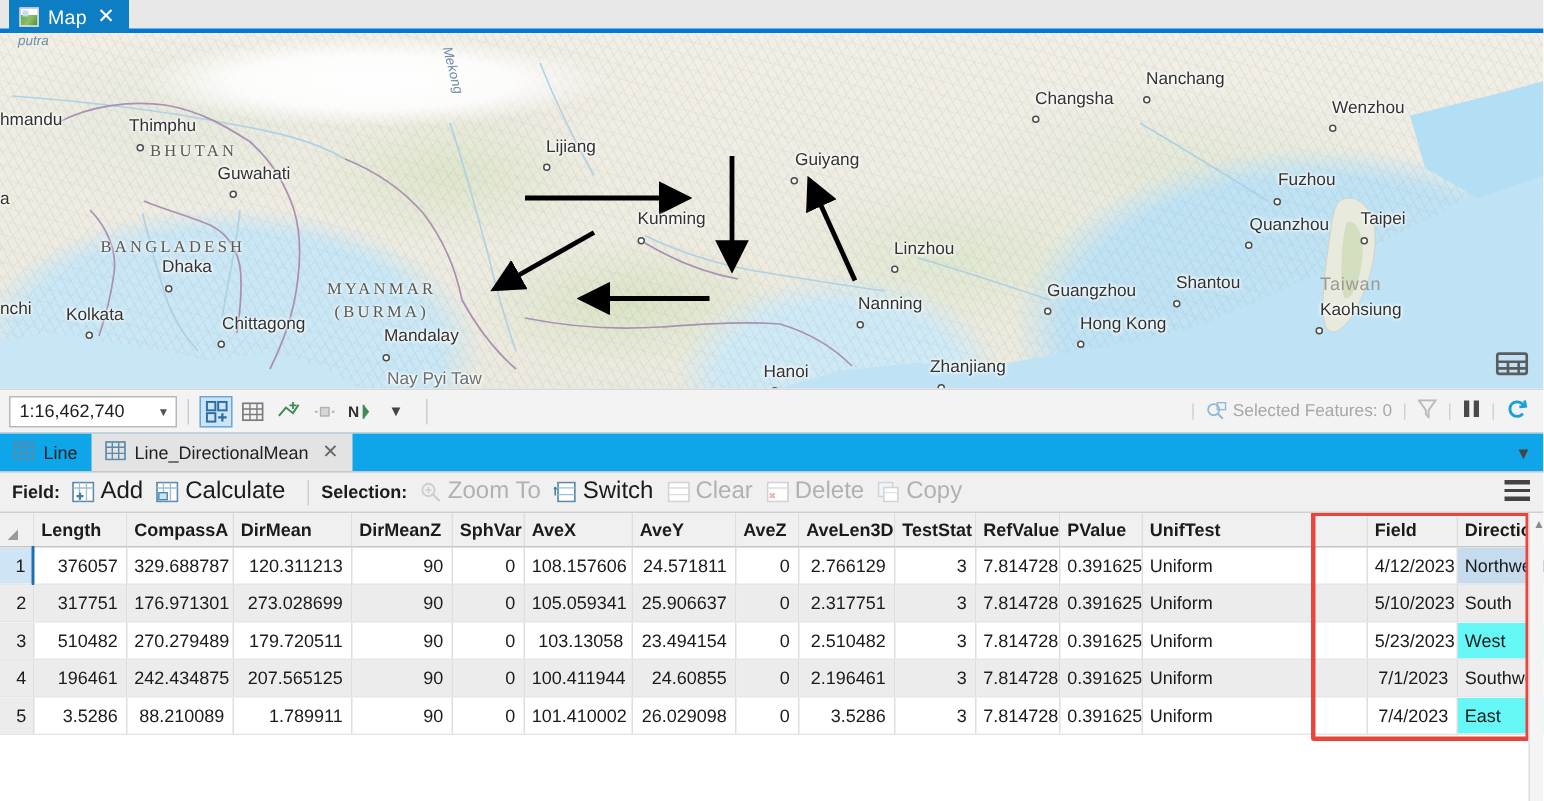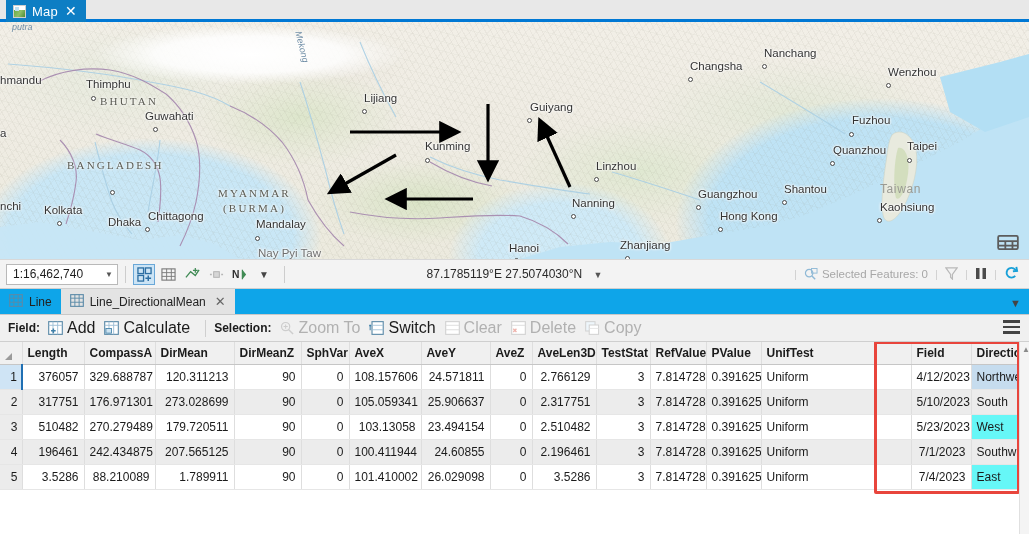--- a/index.html
+++ b/index.html
@@ -303,21 +303,21 @@
     <div class="citylabel" style="left:258px; top:225px; color:#6e6e6e;">Nay Pyi Taw</div>
 
     <div class="citylabel" style="left:0px; top:52px;">hmandu</div>
 
     <div class="citylabel" style="left:86px; top:56px;">Thimphu</div>
     <div class="citydot" style="left:91px; top:74px;"></div>
 
     <div class="citylabel" style="left:145px; top:88px;">Guwahati</div>
     <div class="citydot" style="left:153px; top:105px;"></div>
 
-    <div class="citylabel" style="left:108px; top:150px;margin-top:44px;">Dhaka</div>
+    <div class="citylabel" style="left:108px; top:150px;">Dhaka</div>
     <div class="citydot" style="left:110px; top:168px;"></div>
 
     <div class="citylabel" style="left:44px; top:182px;">Kolkata</div>
     <div class="citydot" style="left:57px; top:199px;"></div>
 
     <div class="citylabel" style="left:148px; top:188px;">Chittagong</div>
     <div class="citydot" style="left:145px; top:205px;"></div>
 
     <div class="citylabel" style="left:256px; top:196px;">Mandalay</div>
     <div class="citydot" style="left:255px; top:214px;"></div>
@@ -420,24 +420,20 @@
         <text x="0" y="12" font-family="Liberation Sans" font-size="11" font-weight="bold" fill="#2f2f2f">N</text>
         <path d="M 11,13 L 11,3 L 15,8 Z" fill="#3f8a54"></path>
         <path d="M 11,3 L 11,13" stroke="#3f8a54" stroke-width="1.3"></path>
       </svg>
     </div>
     <div class="sbtn">
       <span style="color:#444;font-size:10px;">▼</span>
     </div>
     <div class="vsep"></div>
 
-    <div class="coords">
-      <span>87.1785119°E 27.5074030°N</span>
-      <span class="caret">▼</span>
-    </div>
 
     <div class="rightstatus">
       <span style="color:#cfcfcf;">|</span>
       <span class="sel" style="margin:0 7px;">
         <svg width="14" height="13" viewBox="0 0 15 14">
           <circle cx="5.5" cy="5.5" r="4" fill="none" stroke="#8fb9d6" stroke-width="1.3"></circle>
           <path d="M 8.5,8.5 L 12,12" stroke="#8fb9d6" stroke-width="1.5"></path>
           <rect x="8" y="0.5" width="6" height="5" fill="none" stroke="#8fb9d6" stroke-width="1"></rect>
         </svg>
         <span>Selected Features: 0</span>

